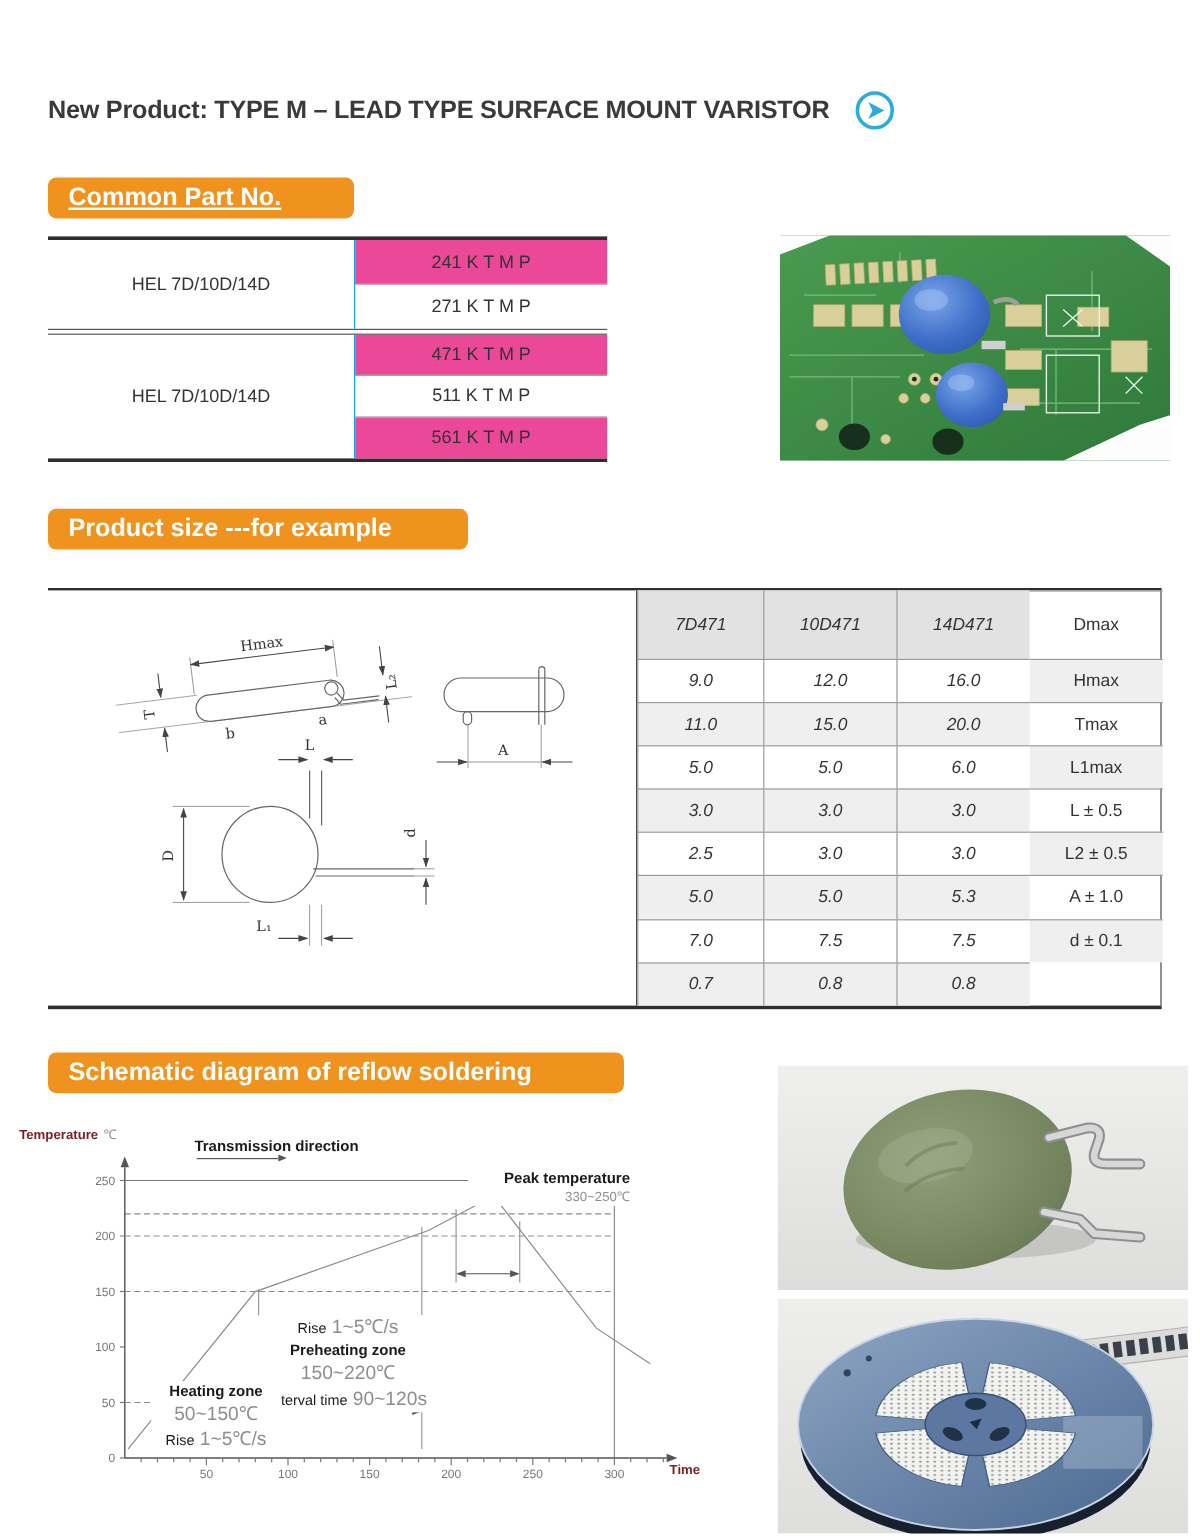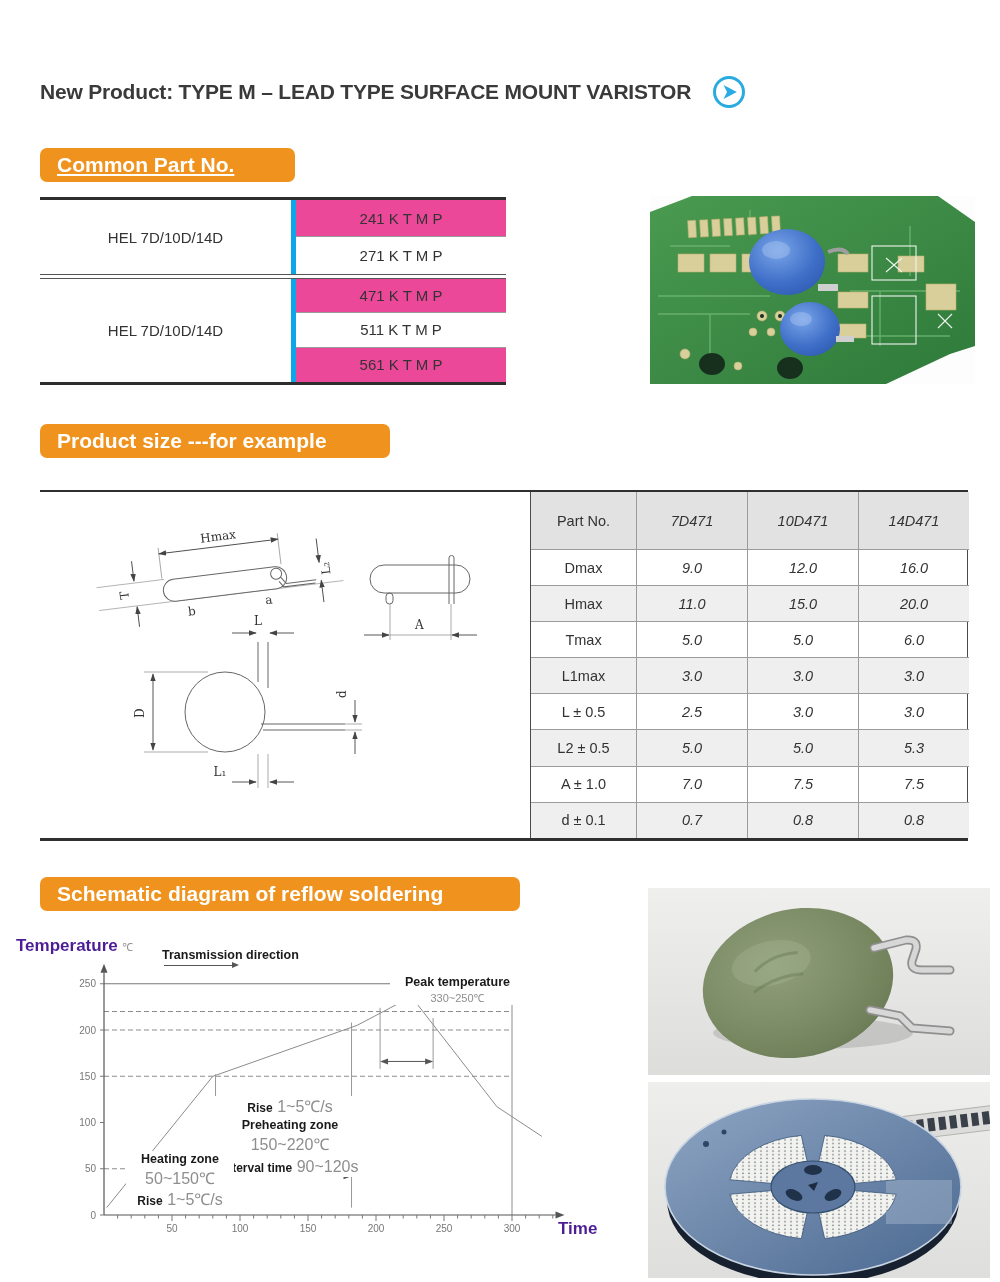--- a/index.html
+++ b/index.html
@@ -13,21 +13,21 @@
   .fwd{width:32px;height:32px;border:3px solid #29ABE2;border-radius:50%;
        display:flex;align-items:center;justify-content:center;box-sizing:border-box;}
 
   
   .banner{position:absolute;height:34px;line-height:34px;background:#F0931E;color:#fff;
           font-size:21px;font-weight:bold;border-radius:7px;padding-left:17px;box-sizing:border-box;}
 
   
   .cp{position:absolute;left:40px;width:466px;display:grid;box-sizing:border-box;}
   .cp .fam{display:flex;align-items:center;justify-content:center;font-size:15px;color:#333;
-           border-right:5px solid #0ea5e9;grid-column:1;}
+           border-right:1px solid #0ea5e9;grid-column:1;}
   .cp .pn{display:flex;align-items:center;justify-content:center;font-size:15px;color:#333;grid-column:2;}
   .cp1{top:197px;grid-template-columns:256px 210px;grid-template-rows:37px 37px;
        border-top:3px solid #2e2e2e;border-bottom:1px solid #555;}
   .cp2{top:278px;grid-template-columns:256px 210px;grid-template-rows:34.3px 34.3px 34.3px;
        border-top:1px solid #555;border-bottom:3px solid #2e2e2e;}
   .cp .fam{grid-row:1 / -1;}
   .shade{background:#ec4899;}
   .rowline{border-bottom:1px solid #9b9b9b;}
 
   
@@ -40,22 +40,22 @@
   .size-table div{display:flex;align-items:center;justify-content:center;font-size:14.5px;color:#333;}
   .size-table .hd{background:#e2e2e2;}
   .size-table .alt{background:#efefef;}
   .bl{border-left:1px solid #9b9b9b;font-style:italic;}
   .bt{border-top:1px solid #9b9b9b;}
 
   
   .zone{position:absolute;text-align:center;background:#fff;line-height:1.34;}
   .zt{font-weight:bold;font-size:12.5px;color:#1a1a1a;}
   .zv{font-size:16px;color:#8e8e8e;}
-  .zl{font-weight:bold;font-size:12px;color:#1a1a1a;}
-  .axis-lab-b{font-weight:bold;font-size:17px;color:#4c1d95;}
+  .zl{font-weight:normal;font-size:12px;color:#1a1a1a;}
+  .axis-lab-b{font-weight:bold;font-size:11px;color:#7f1d1d;}
   .trans-arrow{width:68px;height:0;border-top:1.3px solid #555;margin:3px 0 0 2px;position:relative;}
   .trans-arrow:after{content:"";position:absolute;right:-7px;top:-4px;border-left:7px solid #555;
                      border-top:3.5px solid transparent;border-bottom:3.5px solid transparent;}
 
   svg text.dim{font-family:"DejaVu Serif",serif;font-size:12px;fill:#333;}
   svg text.ticklab{font-family:"Liberation Sans",sans-serif;font-size:10px;fill:#777;}
 </style>
 </head>
 <body>
 
@@ -156,21 +156,20 @@
       <ellipse cx="160" cy="133" rx="30" ry="27" fill="url(#vblue)"></ellipse>
       <ellipse cx="151" cy="123" rx="11" ry="7" fill="#a9c6f2" opacity="0.45"></ellipse>
       <rect x="186" y="140" width="18" height="6" fill="#cfcfcf"></rect>
     </g>
   </svg>
 
   <div class="banner" style="left:40px;top:424px;width:350px;">Product size ---for example</div>
 
   <div class="size-sec">
     <div class="size-table">
-      <div class="hd">Part No.</div>
       <div class="hd bl">7D471</div>
       <div class="hd bl">10D471</div>
       <div class="hd bl">14D471</div>
 
       <div class="bt">Dmax</div>
       <div class="bt bl">9.0</div>
       <div class="bt bl">12.0</div>
       <div class="bt bl">16.0</div>
 
       <div class="bt alt">Hmax</div>
@@ -367,21 +366,21 @@
     <span class="axis-lab-b">Temperature</span>
     <span class="zv" style="font-size:11px;">℃</span>
   </div>
   <div class="abs axis-lab-b" style="left:558px;top:1219px;">Time</div>
 
   <div class="abs" style="left:162px;top:948px;">
     <div class="zt">Transmission direction</div>
     <div class="trans-arrow"></div>
   </div>
 
-  <div class="zone" style="left:390px;top:974px;width:135px;padding-right:2px;">
+  <div class="zone" style="left:390px;top:974px;width:135px;text-align:right;padding-right:2px;">
     <div class="zt">Peak temperature</div>
     <div class="zv" style="font-size:11px;">330~250℃</div>
   </div>
 
 
   <div class="zone" style="left:212px;top:1096px;width:156px;">
     <div><span class="zl">Rise</span>
          <span class="zv">1~5℃/s</span></div>
     <div class="zt">Preheating zone</div>
     <div class="zv">150~220℃</div>

